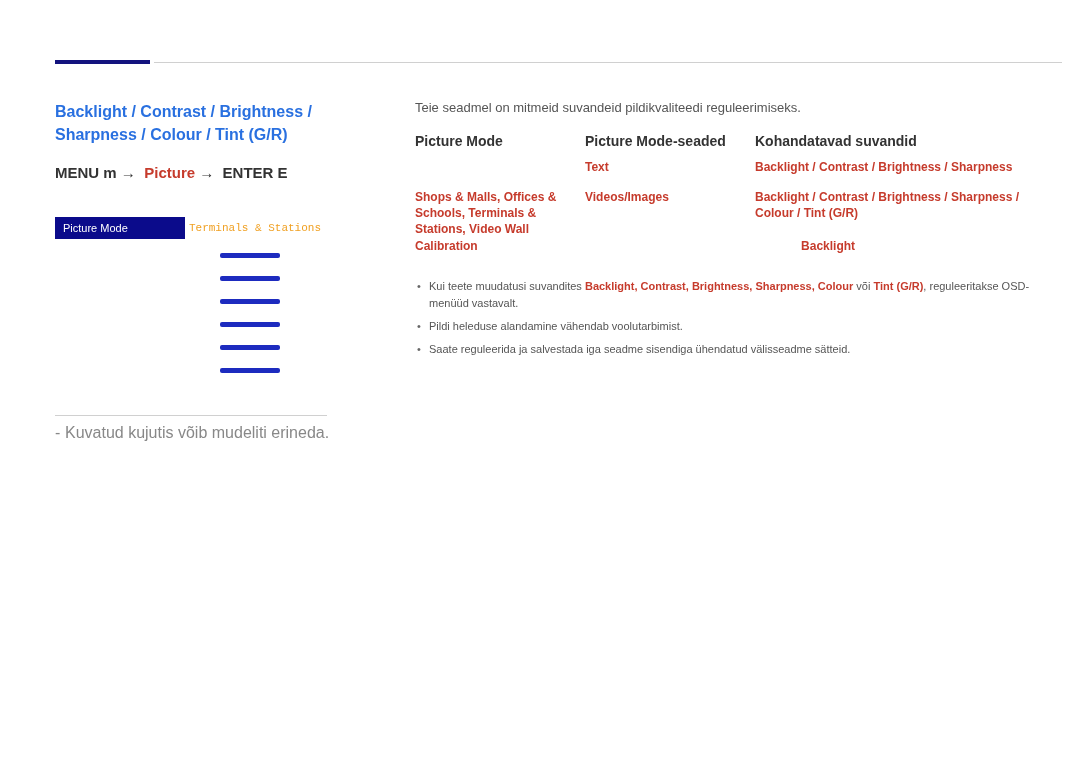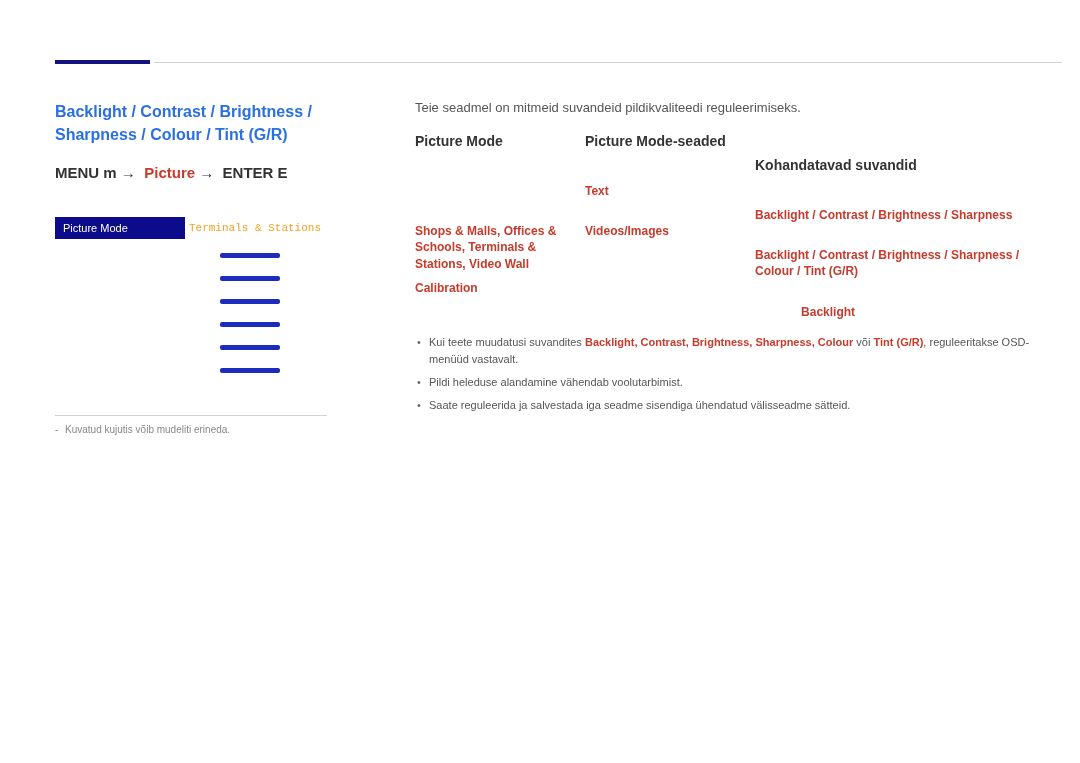--- a/index.html
+++ b/index.html
@@ -80,21 +80,21 @@
     border-radius: 2px;
     margin-bottom: 18px;
   }
   .sep-line {
     height: 1px;
     background: #d0d0d0;
     width: 272px;
     margin: 10px 0 8px 0;
   }
   .footnote {
-    font-size: 10px;
+    font-size: 16px;
     color: #888;
     padding-left: 10px;
     position: relative;
   }
   .footnote::before {
     content: "-";
     position: absolute;
     left: 0;
     top: 0;
   }
@@ -105,21 +105,21 @@
     right: 40px;
   }
   .intro {
     font-size: 13px;
     color: #555;
     margin-bottom: 18px;
   }
   .tbl { display: flex; font-size: 11px; }
   .colA { width: 170px; }
   .colB { width: 170px; }
-  .colC { width: 280px; margin-top: 24px; }
+  .colC { width: 280px; }
   .th {
     font-size: 14px;
     font-weight: 700;
     color: #333;
     padding-bottom: 10px;
   }
   .row { display: flex; min-height: 30px; }
   .cell-red { color: #c63b2c; font-weight: 700; line-height: 1.35; }
   .row-cal { display: flex; min-height: 26px; gap: 48px; }
   .bullets {

